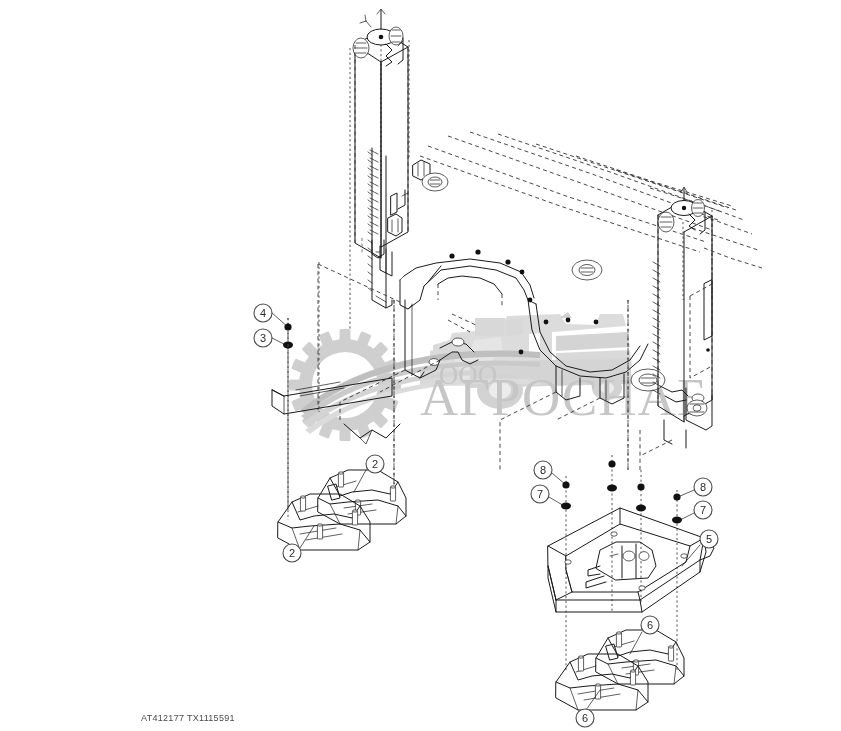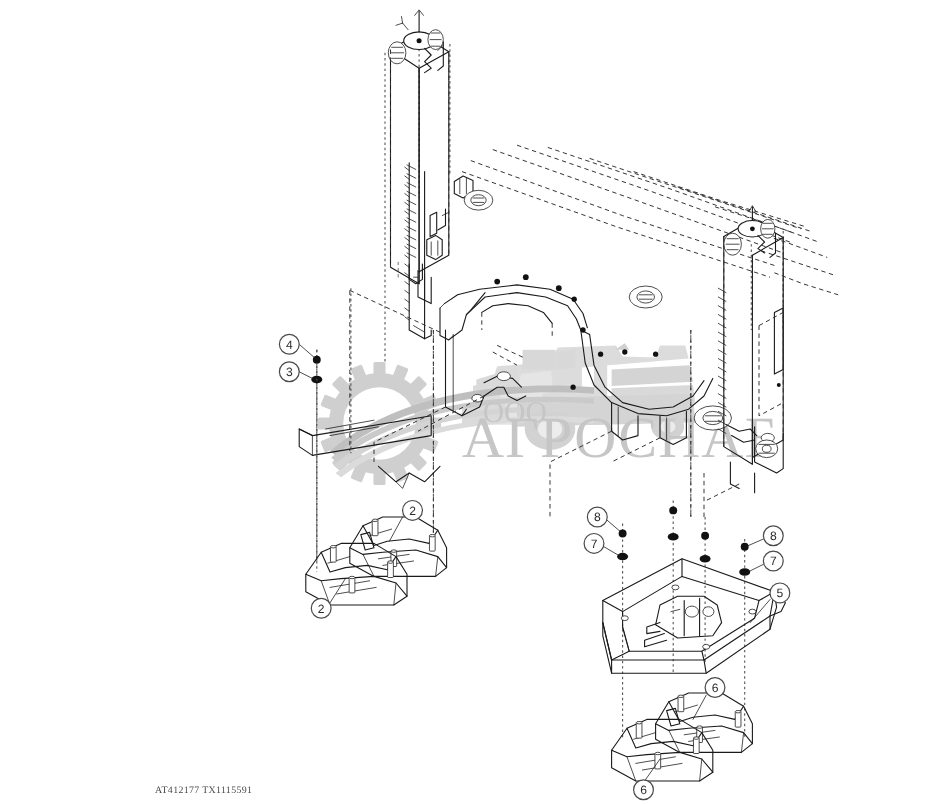--- a/index.html
+++ b/index.html
@@ -21,21 +21,21 @@
   #drawing {
     position: absolute;
     left: 0; top: 0;
     width: 841px;
     height: 731px;
   }
   .footer-text {
     position: absolute;
     left: 141px;
     top: 713px;
-    font-family: Liberation Serif, serif;
+    font-family: Liberation Sans, sans-serif;
     font-size: 9px;
     letter-spacing: 0.3px;
     color: #4a4a4a;
     white-space: nowrap;
   }
 </style>
 </head>
 <body>
 
 <div id="page">

